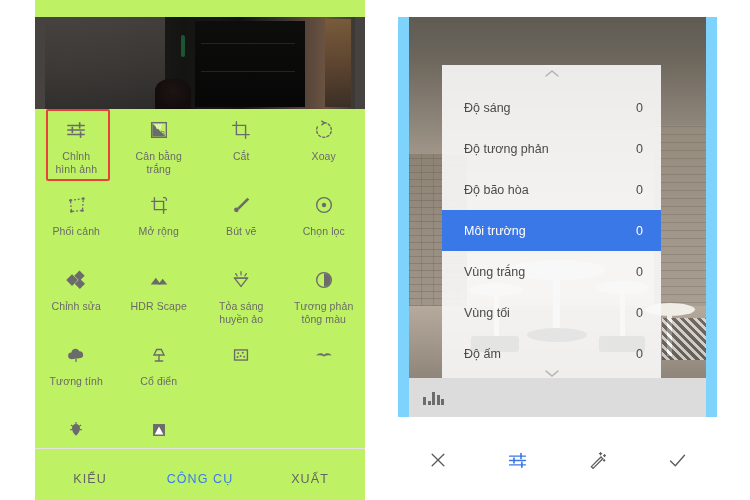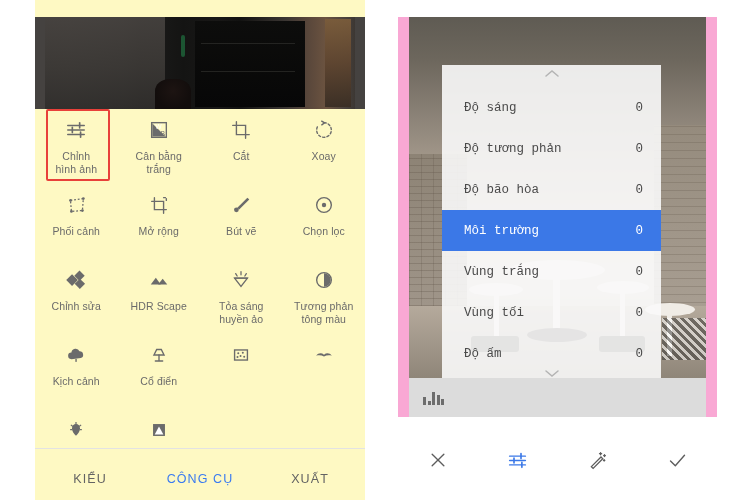--- a/index.html
+++ b/index.html
@@ -7,21 +7,21 @@
     width: 750px; height: 500px;
     background: #ffffff;
     font-family: "Liberation Sans", sans-serif;
     overflow: hidden;
   }
   .screen { position: relative; width: 750px; height: 500px; background: #fff; }
 
   
   .left-panel {
     position: absolute; left: 35px; top: 0; width: 330px; height: 500px;
-    background: #fef9c3;
+    background: #bef264;
   }
   .photo-left {
     position: absolute; left: 0; top: 17px; width: 330px; height: 92px;
     background:
       linear-gradient(90deg,
         #3a3735 0%, #3e3b38 10%, #343230 20%, #2b2a28 27%,
         #1d1c1b 32%, #141413 45%, #191817 55%, #121211 62%,
         #2a2725 70%, #3b3633 76%, #56453a 82%, #6b5340 88%,
         #4a423c 94%, #2e2c2a 100%);
     overflow: hidden;
@@ -99,21 +99,21 @@
   }
   .tabbar .tab.active { color: #3a7bf0; }
 
   
   .right-panel {
     position: absolute; left: 390px; top: 0; width: 335px; height: 500px;
     background: #fff;
   }
   .photo-right {
     position: absolute; left: 8px; top: 17px; width: 319px; height: 400px;
-    background: #f9a8d4; overflow: hidden; font-family: Liberation Mono, monospace;
+    background: #7dd3fc; overflow: hidden;
   }
   .pr-img {
     position: absolute; left: 11px; top: 0; right: 11px; bottom: 39px;
     background:
       linear-gradient(180deg,
         #5f5b53 0%, #6d675d 12%, #8c8378 28%, #a79c8e 42%,
         #b8ad9e 52%, #c4b9aa 60%, #cfc5b8 66%, #d6cdc2 72%,
         #cfc6bb 78%, #b9b0a5 84%, #a89e92 90%, #9b9186 100%);
     overflow: hidden;
   }
@@ -347,21 +347,21 @@
 tông màu</div>
       </div>
 
       <div class="tool">
         <div class="ticon">
           <svg width="22" height="22" viewBox="0 0 24 24">
             <path d="M7 16.5 a3.6 3.6 0 0 1 0-7.2 a4.6 4.6 0 0 1 8.8-1.3 a3.8 3.8 0 0 1 1.4 7.4 Z" fill="#6b6b6b"></path>
             <rect x="11.3" y="16.2" width="1.5" height="3.3" fill="#6b6b6b"></rect>
           </svg>
         </div>
-        <div class="tlabel">Kịch cảnh</div>
+        <div class="tlabel">Tương tính</div>
       </div>
 
       <div class="tool">
         <div class="ticon">
           <svg width="22" height="22" viewBox="0 0 24 24" fill="none" stroke="#6b6b6b" stroke-width="1.5" stroke-linecap="round">
             <path d="M6.5 12 L9.5 6 H14.5 L17.5 12 Z"></path>
             <line x1="12" y1="12" x2="12" y2="18"></line>
             <line x1="8" y1="18.6" x2="16" y2="18.6"></line>
           </svg>
         </div>

